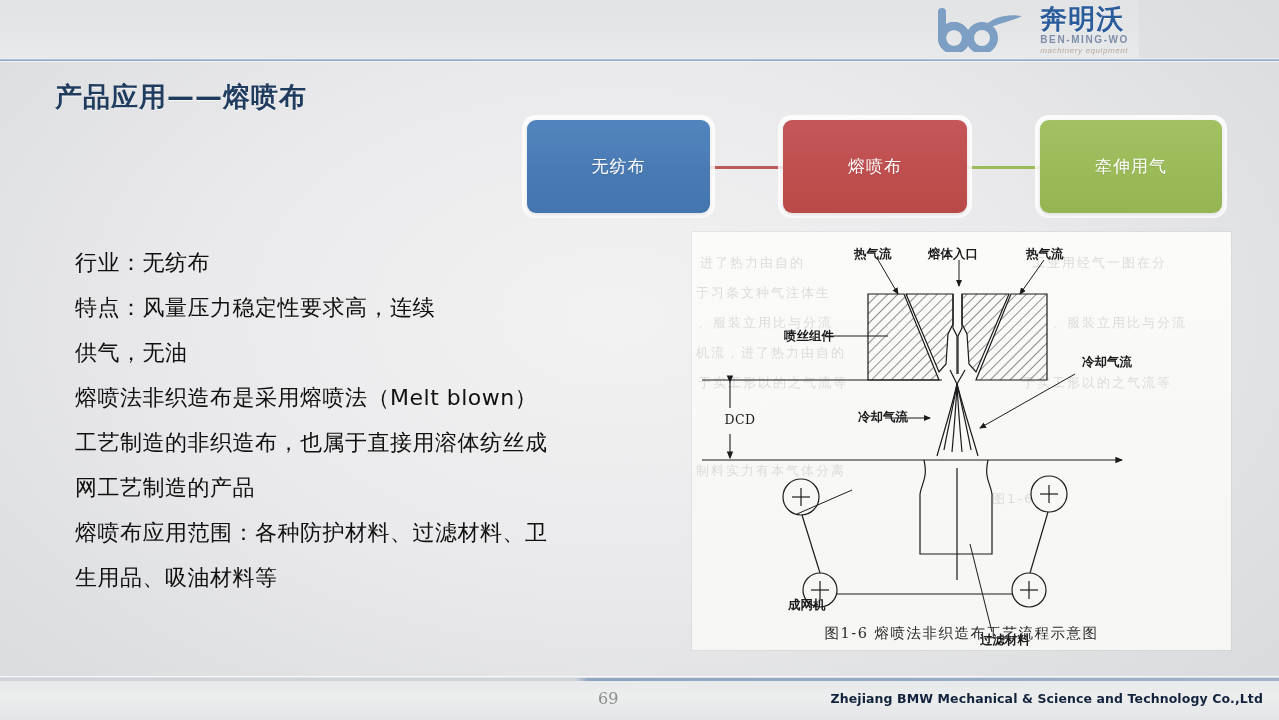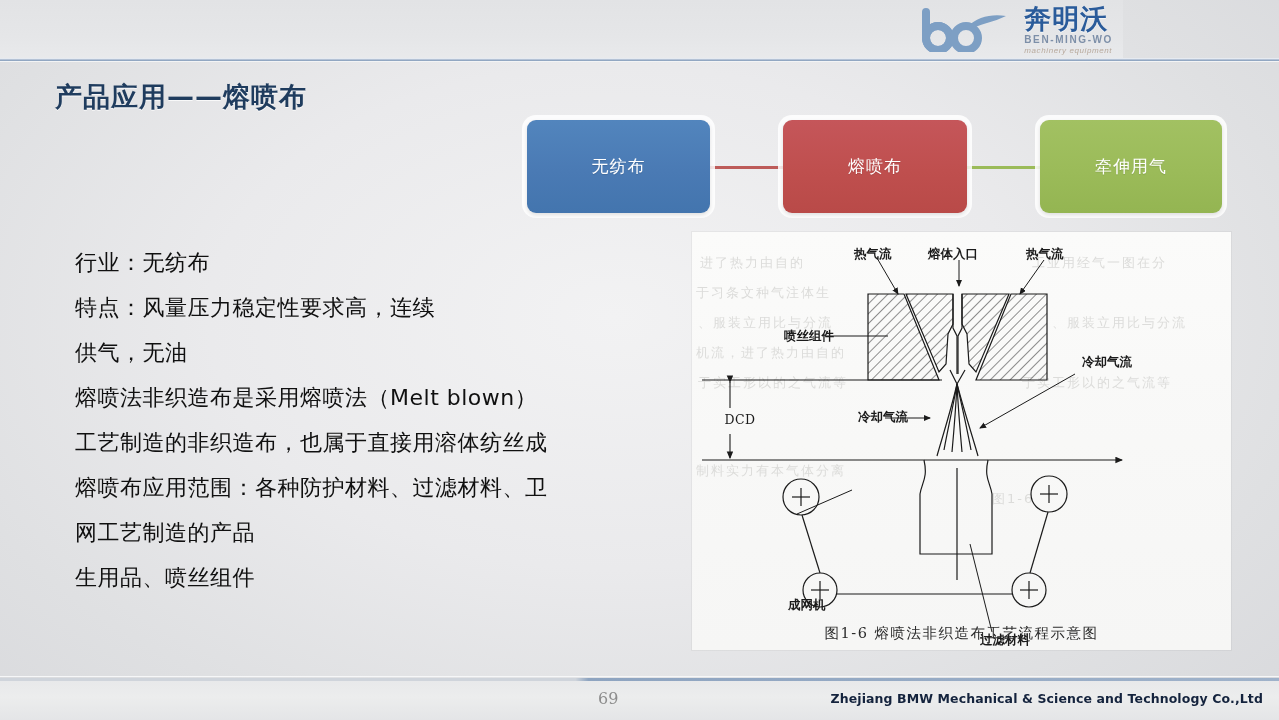--- a/index.html
+++ b/index.html
@@ -10,20 +10,21 @@
   }
   .slide{
     position:relative;width:1279px;height:720px;
     background:
       radial-gradient(ellipse 900px 560px at 48% 44%, #f2f2f3 0%, #eaeaec 45%, #dfe0e2 78%, #d9dadd 100%);
   }
   
   .header{
     position:absolute;left:0;top:0;width:1123px;height:60px;
     background:linear-gradient(to bottom,#e2e3e5 0%,#e5e6e8 60%,#e9eaec 100%);
+    padding-left:16px;
   }
   .header-rule{
     position:absolute;left:0;top:58px;width:1279px;height:4px;
     background:linear-gradient(to bottom,#ffffff 0%,#b9c6d8 35%,#8ea4c0 60%,#cdd6e2 100%);
   }
   .header-rule:after{
     content:"";position:absolute;left:0;top:3px;width:1279px;height:1px;background:#f3f4f5;
   }
   .logo{
     position:absolute;right:10px;top:3px;width:250px;height:54px;
@@ -166,23 +167,23 @@
       <span>牵伸用气</span>
     </div>
   </div>
 
   <div class="bodytext">
     <p>行业：无纺布</p>
     <p>特点：风量压力稳定性要求高，连续</p>
     <p>供气，无油</p>
     <p>熔喷法非织造布是采用熔喷法（Melt blown）</p>
     <p>工艺制造的非织造布，也属于直接用溶体纺丝成</p>
+    <p>网工艺制造的产品</p>
     <p>熔喷布应用范围：各种防护材料、过滤材料、卫</p>
-    <p>网工艺制造的产品</p>
-    <p>生用品、喷丝组件</p>
+    <p>生用品、吸油材料等</p>
   </div>
 
   <div class="figure">
 
     <div class="ghost" style="left:8px;top:22px;">进了热力由自的</div>
     <div class="ghost" style="left:4px;top:52px;">于习条文种气注体生</div>
     <div class="ghost" style="left:6px;top:82px;">、服装立用比与分流</div>
     <div class="ghost" style="left:4px;top:112px;">机流，进了热力由自的</div>
     <div class="ghost" style="left:6px;top:142px;">于实工形以的之气流等</div>
     <div class="ghost" style="left:4px;top:230px;">制料实力有本气体分离</div>

